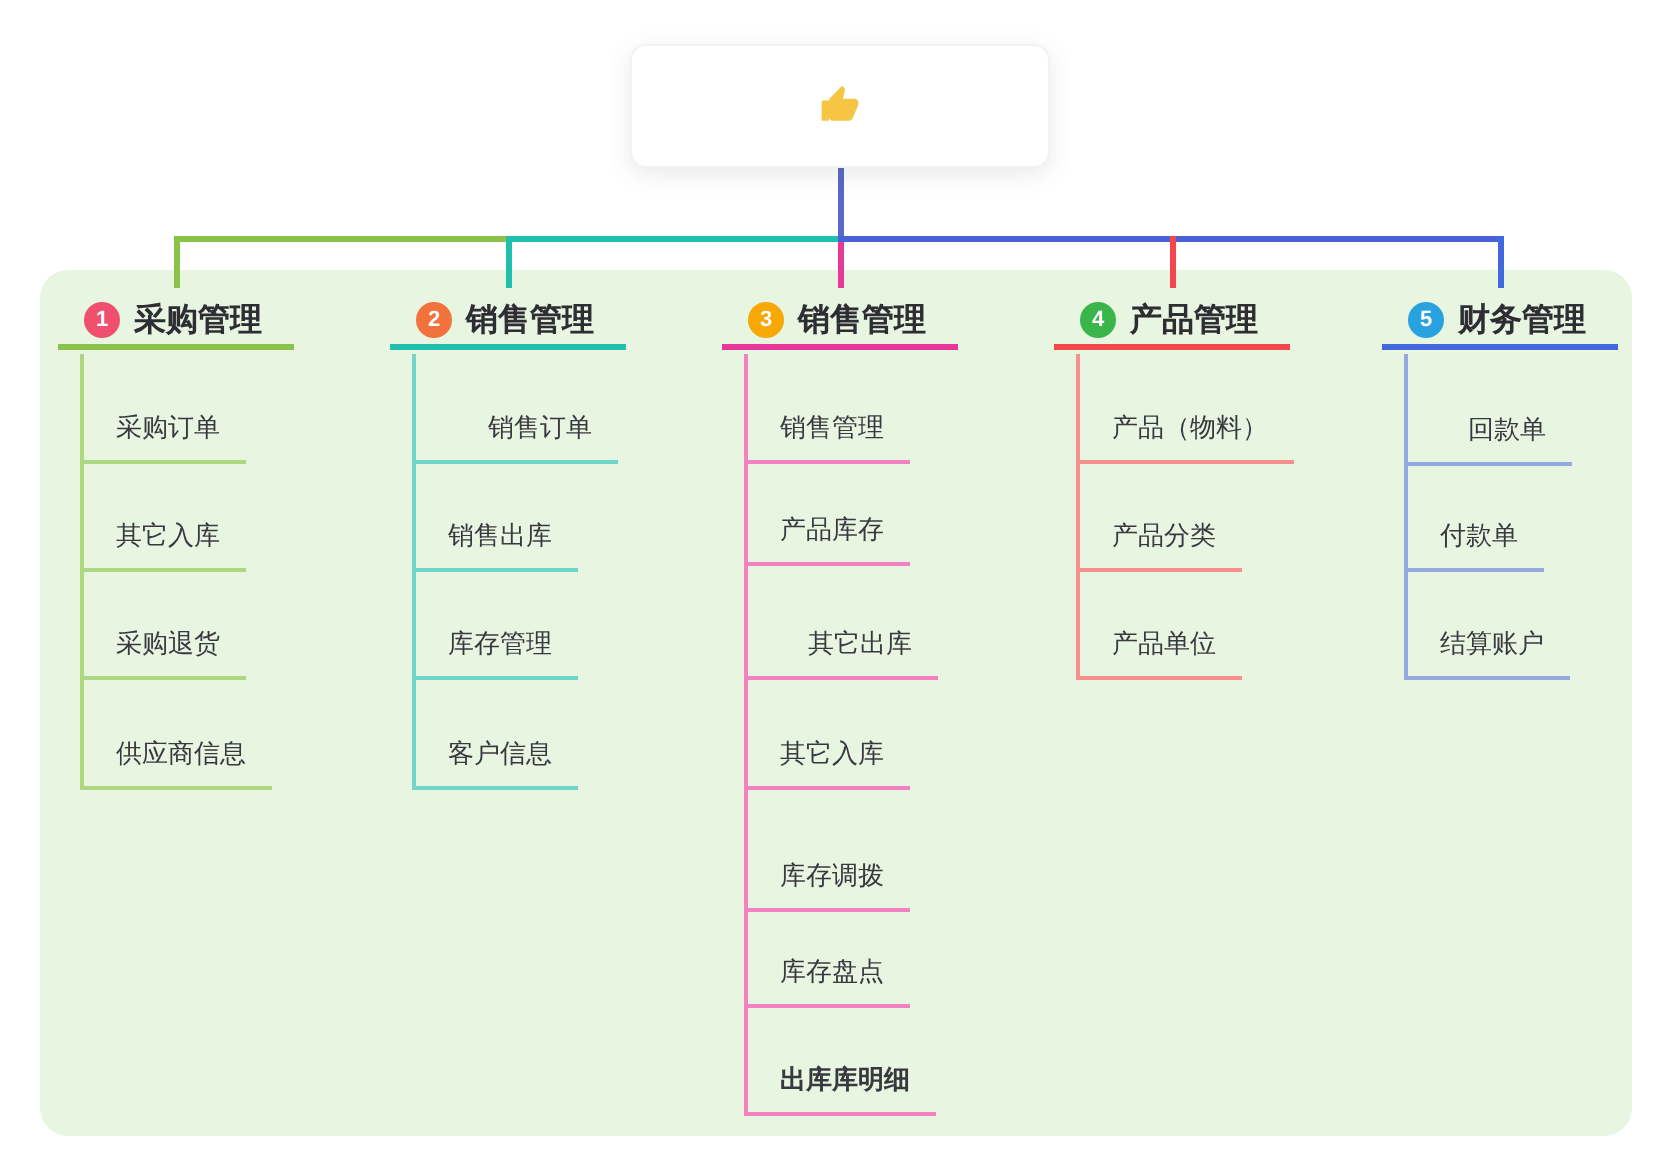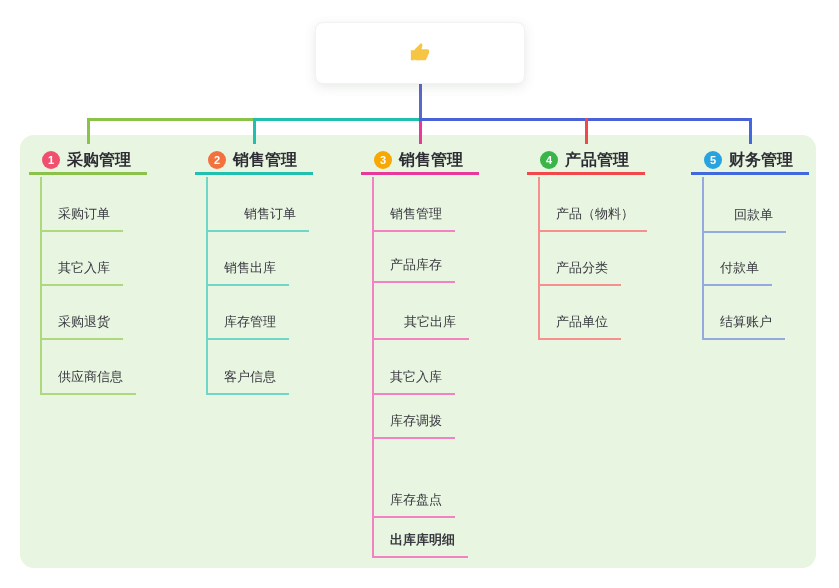--- a/index.html
+++ b/index.html
@@ -84,22 +84,22 @@
       <div class="branch" style="left: 361px;">
         <div class="branch-header" style="border-bottom-color: rgb(232, 57, 155);">
           <span class="badge" style="background: rgb(247, 168, 5);">3</span>
           <span class="branch-label">销售管理</span>
         </div>
         <div class="vline" style="background: rgb(242, 130, 194); height: 380.9px;"></div>
         <div class="child" style="border-bottom-color: rgb(242, 130, 194); top: 56.5px;">销售管理</div>
         <div class="child" style="border-bottom-color: rgb(242, 130, 194); top: 108px;">产品库存</div>
         <div class="child" style="border-bottom-color: rgb(242, 130, 194); top: 165.3px; padding-left: 32px;">其它出库</div>
         <div class="child" style="border-bottom-color: rgb(242, 130, 194); top: 219.7px;">其它入库</div>
-        <div class="child" style="border-bottom-color: rgb(242, 130, 194); top: 264px;">库存调拨</div>
-        <div class="child" style="border-bottom-color: rgb(242, 130, 194); top: 343px;">库存盘点</div>
+        <div class="child" style="border-bottom-color: rgb(242, 130, 194); top: 281px;">库存调拨</div>
+        <div class="child" style="border-bottom-color: rgb(242, 130, 194); top: 329px;">库存盘点</div>
         <div class="child" style="border-bottom-color: rgb(242, 130, 194); top: 382.9px; font-weight: bold;">出库库明细</div>
       </div>
       <div class="branch" style="left: 527px;">
         <div class="branch-header" style="border-bottom-color: rgb(242, 72, 75);">
           <span class="badge" style="background: rgb(57, 181, 74);">4</span>
           <span class="branch-label">产品管理</span>
         </div>
         <div class="vline" style="background: rgb(245, 144, 143); height: 163.3px;"></div>
         <div class="child" style="border-bottom-color: rgb(245, 144, 143); top: 56.5px;">产品（物料）</div>
         <div class="child" style="border-bottom-color: rgb(245, 144, 143); top: 110.9px;">产品分类</div>

